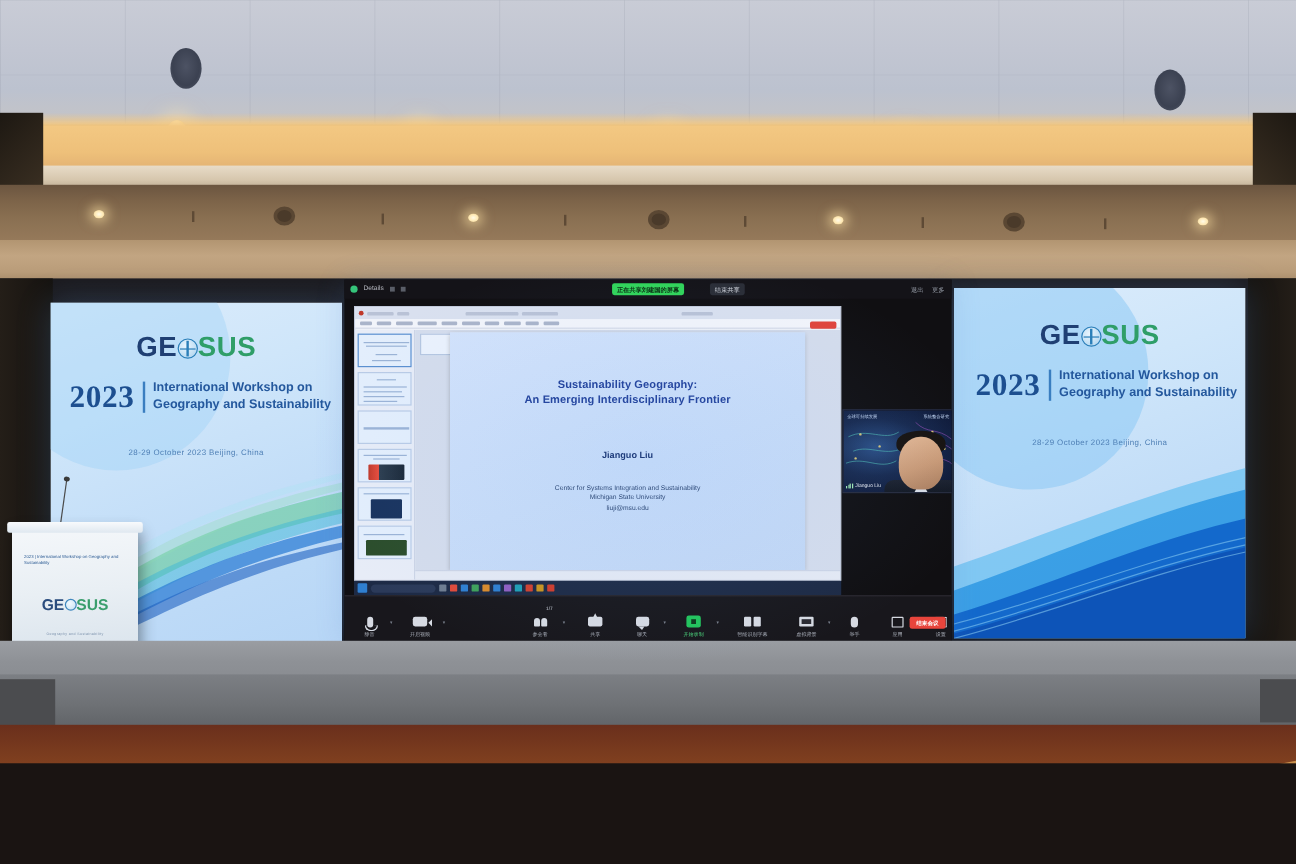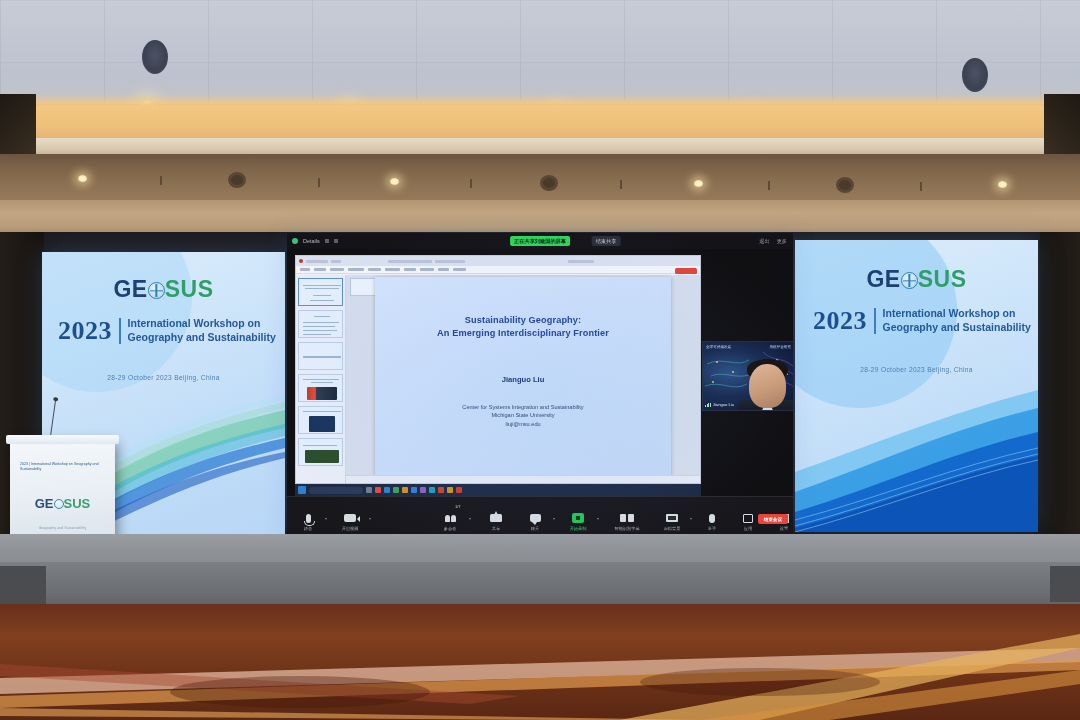--- a/index.html
+++ b/index.html
@@ -1,19 +1,19 @@
 <!DOCTYPE html>
 <html><head>
 <meta charset="utf-8">
 <style>
   * { margin:0; padding:0; box-sizing:border-box; }
   html,body { width:1080px; height:720px; overflow:hidden; background:#1a1412;
     font-family:"Liberation Sans", sans-serif; }
 
-  .stage-photo { position:relative; width:1080px; height:720px; overflow:hidden;text-decoration:underline; }
+  .stage-photo { position:relative; width:1080px; height:636px; overflow:hidden;text-decoration:underline; }
 
   
   .ceiling {
     position:absolute; left:0; top:0; width:1080px; height:104px;
     background:linear-gradient(180deg,#c9ccd6 0%,#c2c6d2 40%,#bcc2cf 72%,#c5c4c6 100%);
   }
   .ceiling-grid { position:absolute; inset:0; opacity:.35;
     background-image:
       linear-gradient(90deg, rgba(140,146,160,.55) 1px, transparent 1px),
       linear-gradient(180deg, rgba(150,155,168,.4) 1px, transparent 1px);

